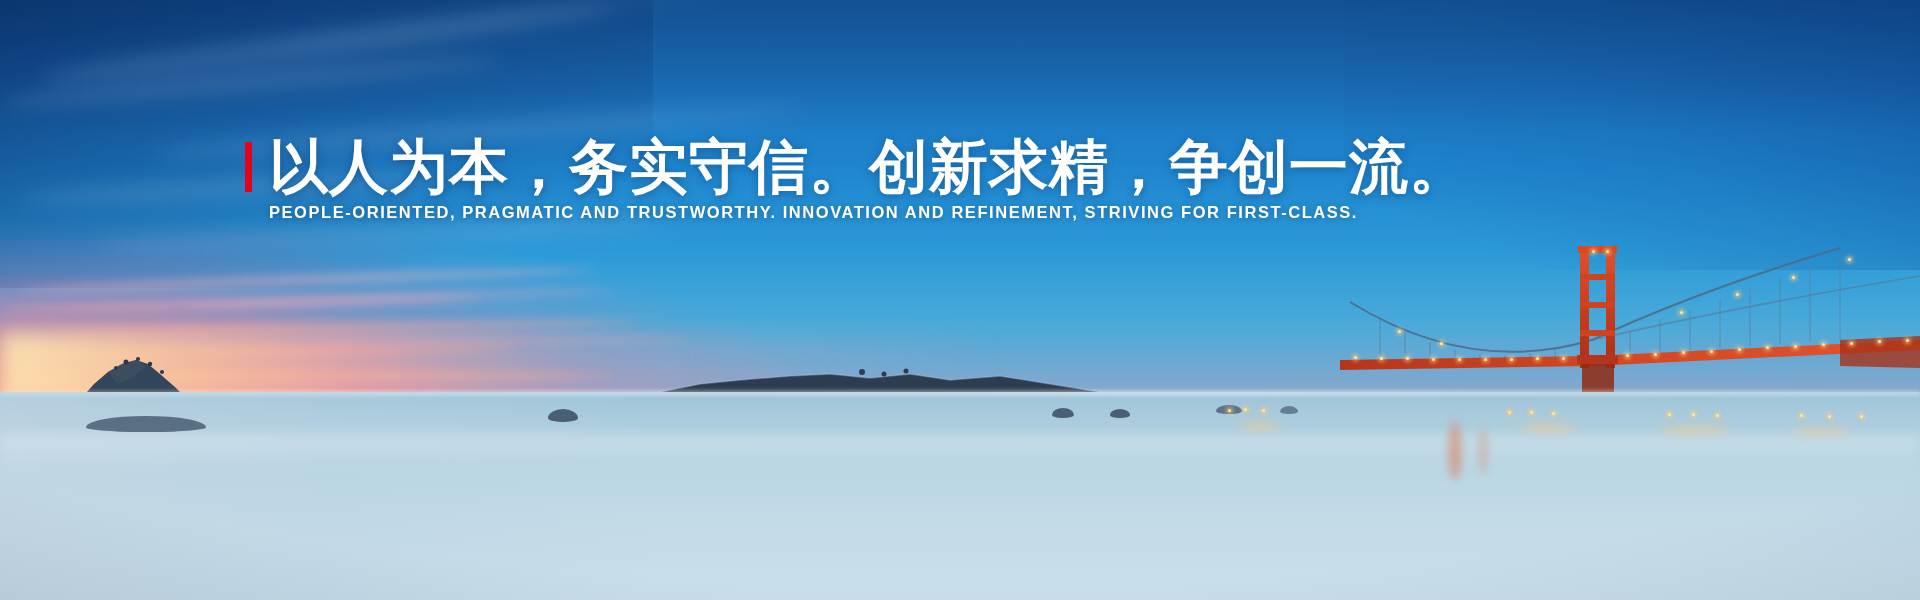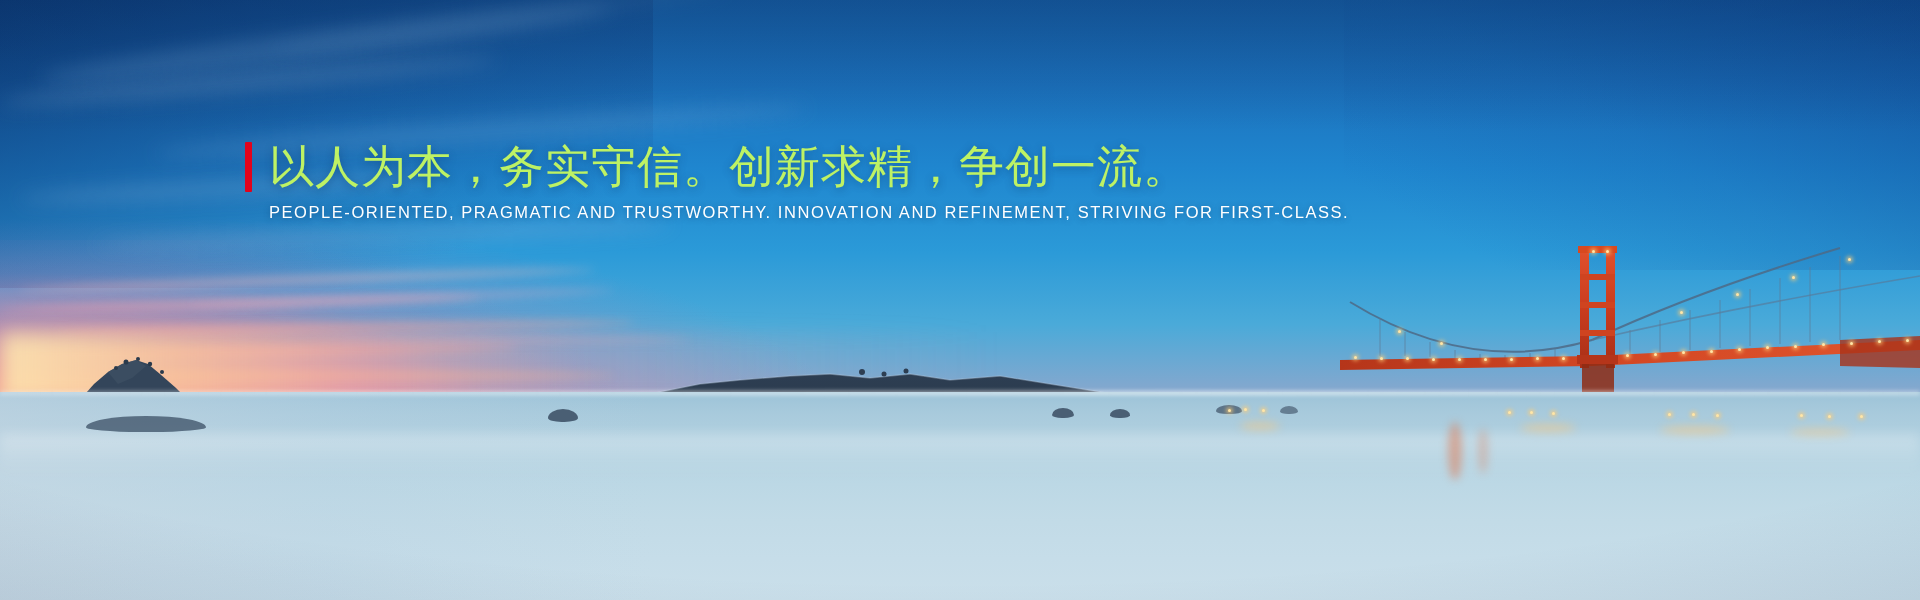--- a/index.html
+++ b/index.html
@@ -174,33 +174,33 @@
   }
   .headline-row{display:flex;align-items:stretch;}
   .accent-bar{
     width:7px;
     background:#e2031c;
     margin-right:17px;
     flex:0 0 auto;
     border-radius:1px;
   }
   .headline{
-    font-size:45px;
+    font-size:59px;
     line-height:50px;
-    font-weight:400;
-    color:#bef264;
+    font-weight:700;
+    color:#ffffff;
     letter-spacing:1px;
     white-space:nowrap;
     text-shadow:0 2px 9px rgba(10,45,95,.42);
   }
   .subtitle{
     margin-top:11px;
     margin-left:24px;
     font-size:16.5px;
-    font-weight:400;
+    font-weight:700;
     color:#ffffff;
     letter-spacing:1.55px;
     white-space:nowrap;
     text-shadow:0 1px 6px rgba(10,45,95,.45);
   }
 </style>
 </head>
 <body>
 
 <div class="banner">

